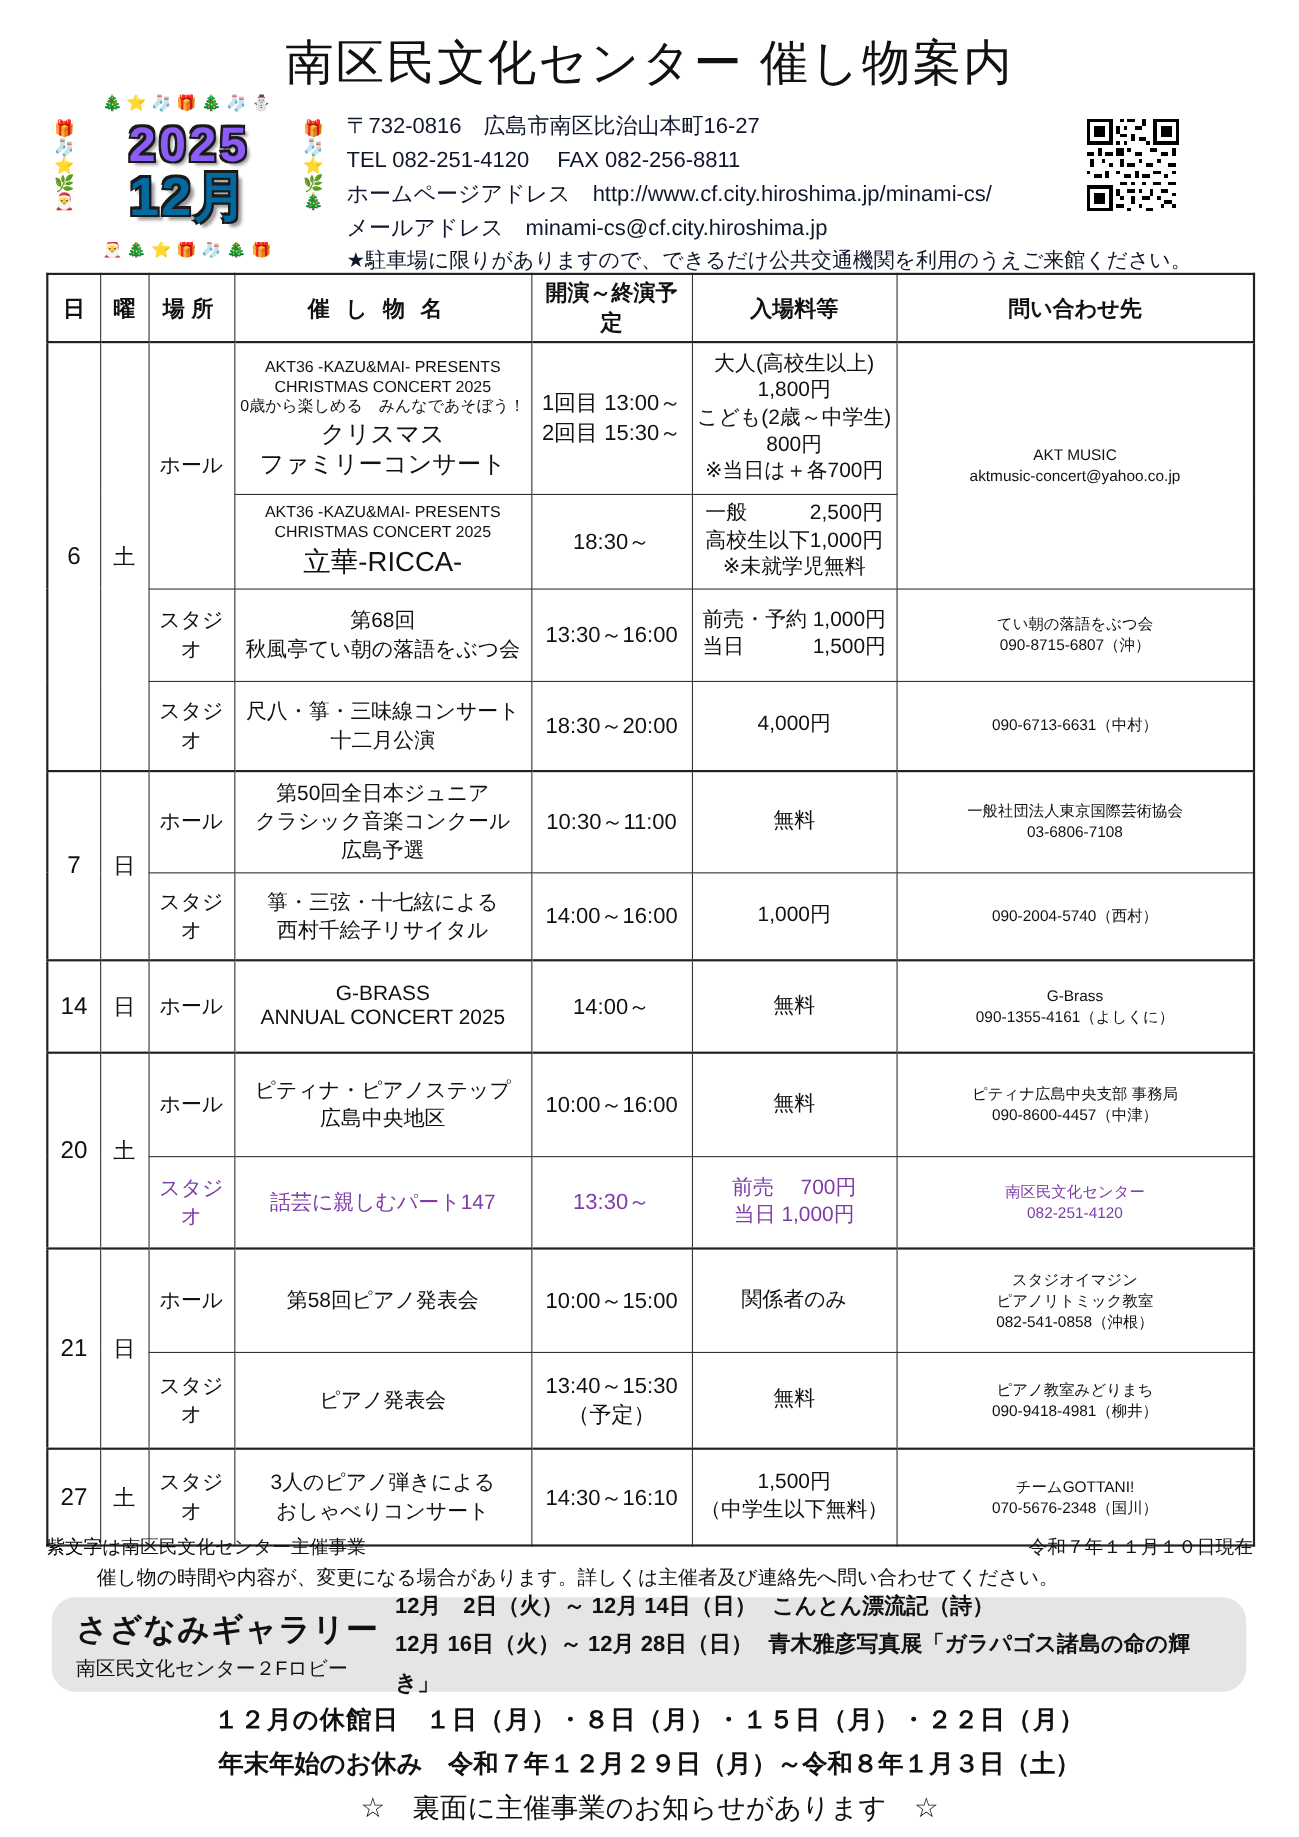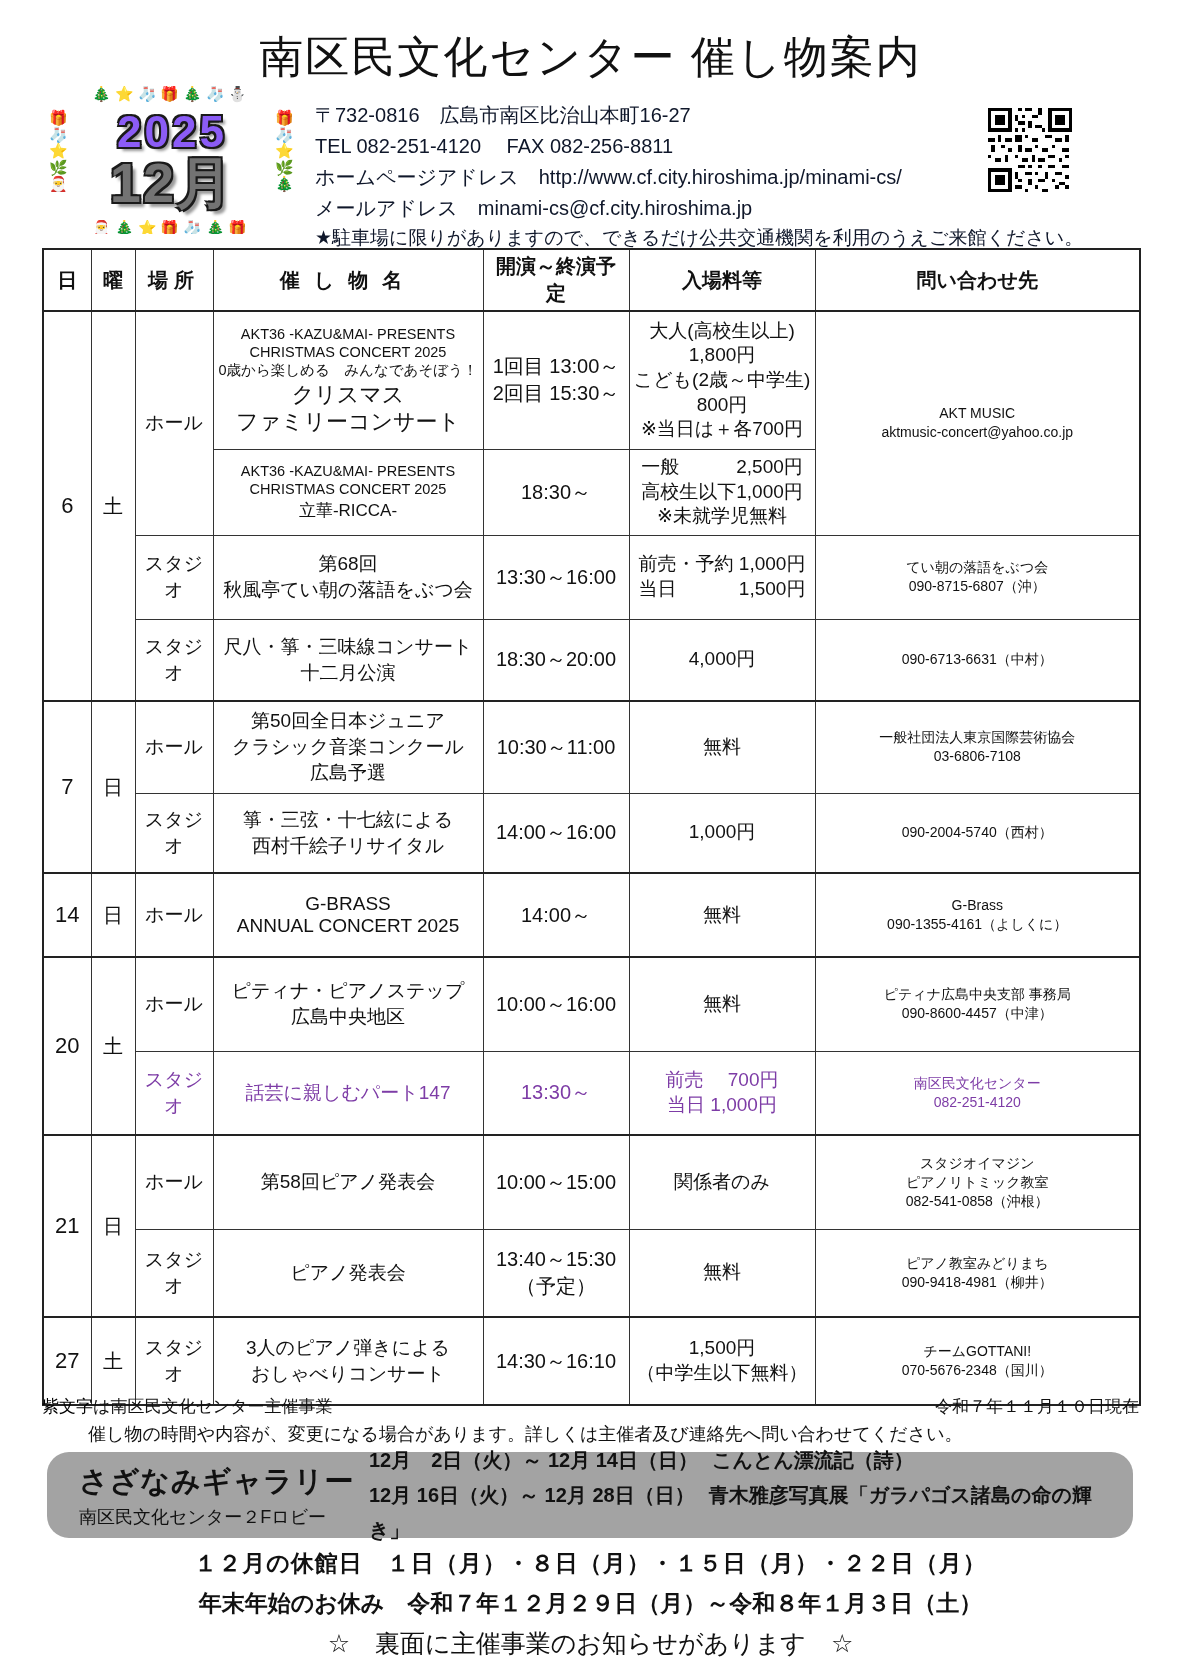--- a/index.html
+++ b/index.html
@@ -26,21 +26,21 @@
   .deco-top    { grid-column:1/4; grid-row:1; text-align:center; letter-spacing:4px; white-space:nowrap; overflow:hidden; }
   .deco-bottom { grid-column:1/4; grid-row:3; text-align:center; letter-spacing:4px; white-space:nowrap; overflow:hidden; }
   .deco-left   { grid-column:1; grid-row:2; white-space:pre-line; text-align:center; }
   .deco-right  { grid-column:3; grid-row:2; white-space:pre-line; text-align:center; }
   .deco-center { grid-column:2; grid-row:2; text-align:center; }
   .year-text {
     font-size:44px; font-weight:bold; color:#8b5cf6; letter-spacing:3px; line-height:1.0;
     text-shadow:-2px -2px 0 #1a1a1a, 2px -2px 0 #1a1a1a, -2px 2px 0 #1a1a1a, 2px 2px 0 #1a1a1a, 4px 4px 3px #9a9a9a;
   }
   .month-text {
-    font-size:56px; font-weight:bold; color:#737373; letter-spacing:2px; line-height:1.05;
+    font-size:49px; font-weight:bold; color:#0369a1; letter-spacing:2px; line-height:1.05;
     text-shadow:-2px -2px 0 #1a1a1a, 2px -2px 0 #1a1a1a, -2px 2px 0 #1a1a1a, 2px 2px 0 #1a1a1a, 5px 5px 3px #9a9a9a;
   }
   .addr-block {
     position:absolute; left:315px; top:100px; width:660px;
     font-size:20px; line-height:1.5; color:#0f172a; white-space:nowrap;
   }
   .addr-block div { margin-bottom:1px; }
   .parking-note { font-size:19px; }
   .qr { position:absolute; left:988px; top:108px; width:84px; height:84px; }
 
@@ -66,41 +66,41 @@
     height:48px; font-size:20px; font-weight:600; border-bottom:2px solid #222;
   }
   th.h-place { letter-spacing:6px; }
   th.h-name  { letter-spacing:14px; }
   tr.group-start td { border-top:2px solid #222; }
   td.t-day { font-size:22px; }
   td.t-wd  { font-size:20px; }
   .ml { white-space:pre-line; }
   .name-small { font-size:14.5px; line-height:1.25; white-space:pre-line; }
   .name-big   { font-size:22px;  line-height:1.25; white-space:pre-line; margin-top:2px; }
-  .name-mid   { font-size:17px;  line-height:1.3;  white-space:pre-line; margin-top:2px; }
+  .name-mid   { font-size:25px;  line-height:1.3;  white-space:pre-line; margin-top:2px; }
   td.t-time  { font-size:20px; }
   td.t-price { font-size:19px; line-height:1.3; }
   td.t-contact { font-size:14px; line-height:1.35; }
   tr.purple td, tr.purple td div { color:#7d3ca6; }
 
   
   .foot-row {
     position:absolute; left:42px; top:1395px; width:1097px;
     display:flex; justify-content:space-between; font-size:17px;
   }
   .purple-txt { color:#000000; }
   .disclaimer {
     position:absolute; left:88px; top:1422px; font-size:18px;
   }
 
   
   .gallery {
     position:absolute; left:47px; top:1452px; width:1086px; height:86px;
-    background:#a3a3a3; border-radius:22px;
-    display:flex; align-items:center; padding:8px 32px;
+    background:#e5e5e5; border-radius:22px;
+    display:flex; align-items:center; padding:8px 22px;
   }
   .gallery-left { width:290px; }
   .gallery-title { font-size:29px; font-weight:bold; letter-spacing:1px; }
   .gallery-sub   { font-size:18px; margin-top:3px; }
   .gallery-items { flex:1; font-size:20px; font-weight:bold; line-height:1.75; }
   .gallery-item span.g-dates { margin-right:14px; }
 
   
   .closing { position:absolute; left:0; right:0; top:1548px; text-align:center; }
   .closing-line1 { font-size:23px; font-weight:bold; letter-spacing:1px; }

